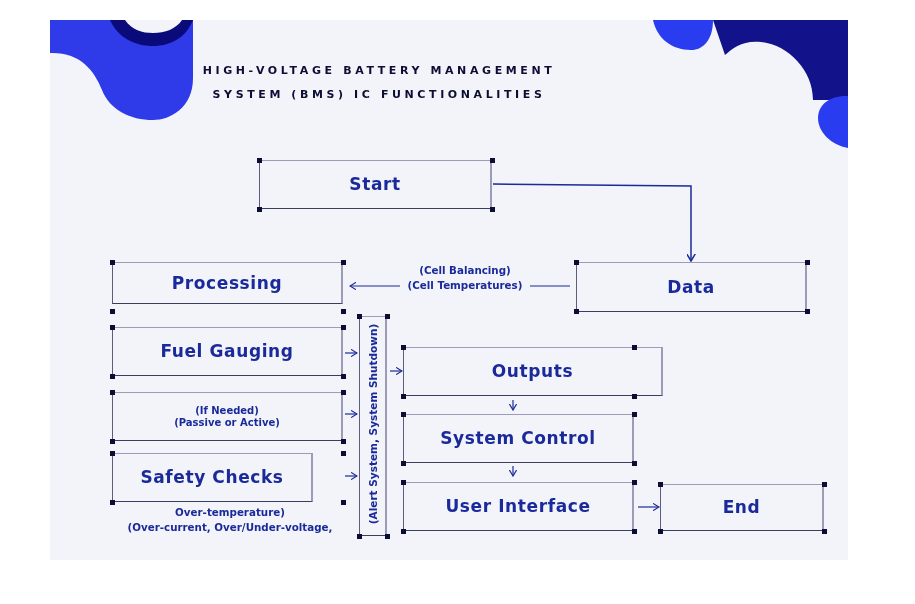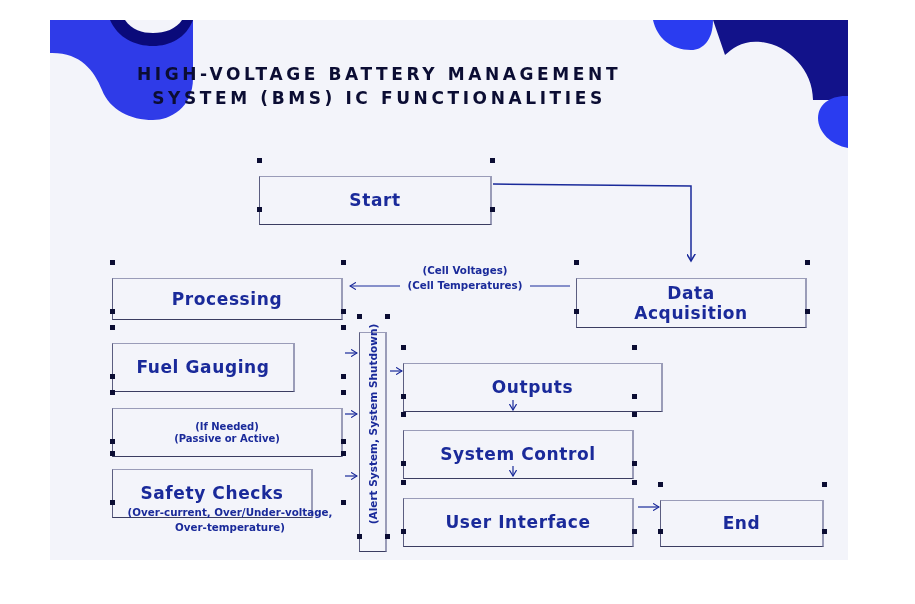--- a/index.html
+++ b/index.html
@@ -2,26 +2,26 @@
 <html><head>
 <meta charset="utf-8">
 <style>
   html, body { margin: 0; padding: 0; background: #ffffff; }
   body { width: 915px; height: 604px; position: relative; overflow: hidden;
          font-family: "DejaVu Sans", sans-serif; }
   .card { position: absolute; left: 50px; top: 20px; width: 798px; height: 540px;
           background: #f3f4fa; overflow: hidden; }
   .deco { position: absolute; }
   .title { position: absolute; left: 0; width: 758px; text-align: center;
-           font-weight: bold; font-size: 17px; letter-spacing: 3.6px; color: #0b0d33; }
+           font-weight: bold; font-size: 11px; letter-spacing: 3.6px; color: #0b0d33; }
   .box { position: absolute; box-sizing: border-box;
          border-top: 1.5px solid #9a9cb8; border-left: 1.5px solid #5b5d80;
          border-right: 2px solid #9a9cb8; border-bottom: 1.5px solid #3a3c60;
          display: flex; align-items: center; justify-content: center;
-         flex-direction: column; text-align: center; color: #1a2a9a; font-weight: bold; margin-top: 16px; }
+         flex-direction: column; text-align: center; color: #1a2a9a; font-weight: bold; }
   .dot { position: absolute; width: 5px; height: 5px; background: #0b0d33; }
   .lbl { font-size: 17px; letter-spacing: 0.6px; line-height: 1.2; }
   .small { font-size: 10px; line-height: 1.15; color: #1a2a9a; font-weight: bold; }
   .note { position: absolute; text-align: center; font-size: 10.3px; font-weight: bold;
           color: #1a2a9a; line-height: 15px; }
   .vtext { position: absolute; transform-origin: center center; transform: rotate(-90deg);
            white-space: nowrap; font-size: 10.5px; font-weight: bold; color: #1a2a9a; text-align: center; }
   svg.lines { position: absolute; left: 0; top: 0; width: 915px; height: 604px; pointer-events: none; }
 </style>
 </head>
@@ -63,47 +63,46 @@
   <line x1="513" y1="466" x2="513" y2="476" stroke="#1a2a9a" stroke-width="1.2" marker-end="url(#ah)"></line>
   <line x1="638" y1="507" x2="659" y2="507" stroke="#1a2a9a" stroke-width="1.2" marker-end="url(#ah)"></line>
 </svg>
 
 <div class="box" style="left:259px;top:160px;width:233px;height:49px">
   <span class="lbl">Start</span>
 </div>
 
 <div class="box" style="left:576px;top:262px;width:231px;height:50px">
   <span class="lbl">Data</span>
-  <span class="lbl">Acquisition</span>
 </div>
 
 <div class="box" style="left:112px;top:262px;width:231px;height:42px">
   <span class="lbl">Processing</span>
 </div>
 
 <div class="note" style="left:390px;top:263px;width:150px">
-  <div>(Cell Voltages)</div>
+  <div>(Cell Balancing)</div>
   <div>(Cell Temperatures)</div>
 </div>
 
-<div class="box" style="left:112px;top:327px;width:183px;height:49px">
+<div class="box" style="left:112px;top:327px;width:231px;height:49px">
   <span class="lbl">Fuel Gauging</span>
 </div>
 
 <div class="box" style="left:112px;top:392px;width:231px;height:49px">
   <span class="small">(If Needed)</span>
   <span class="small">(Passive or Active)</span>
 </div>
 
 <div class="box" style="left:112px;top:453px;width:201px;height:49px">
   <span class="lbl">Safety Checks</span>
 </div>
 <div class="note" style="left:100px;top:505px;width:260px">
+  <div>Over-temperature)</div>
   <div>(Over-current, Over/Under-voltage,</div>
-  <div>Over-temperature)</div>
 </div>
 
 <div class="box" style="left:359px;top:316px;width:28px;height:220px"></div>
 <div class="vtext" style="left:263px;top:418px;width:220px">(Alert System, System Shutdown)</div>
 
 <div class="box" style="left:403px;top:347px;width:260px;height:49px">
   <span class="lbl">Outputs</span>
 </div>
 
 <div class="box" style="left:403px;top:414px;width:231px;height:49px">

